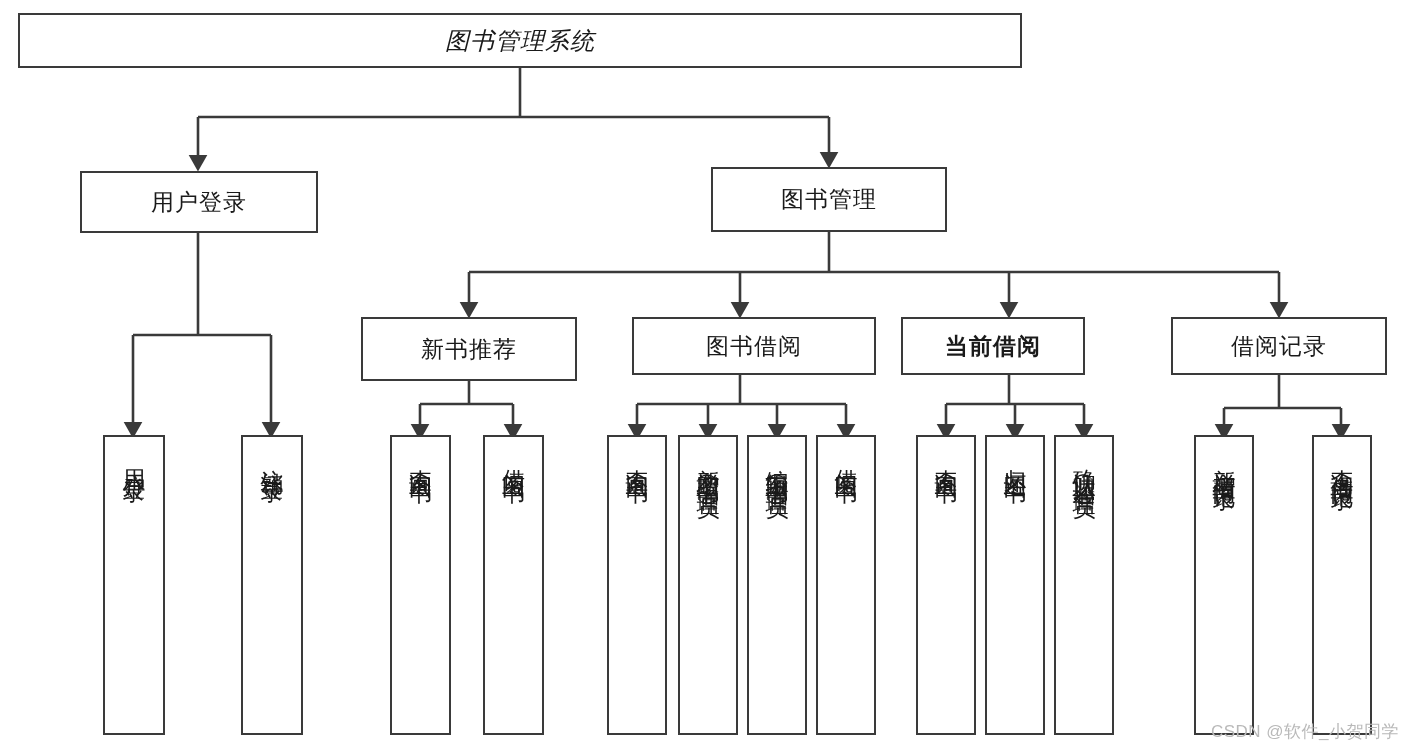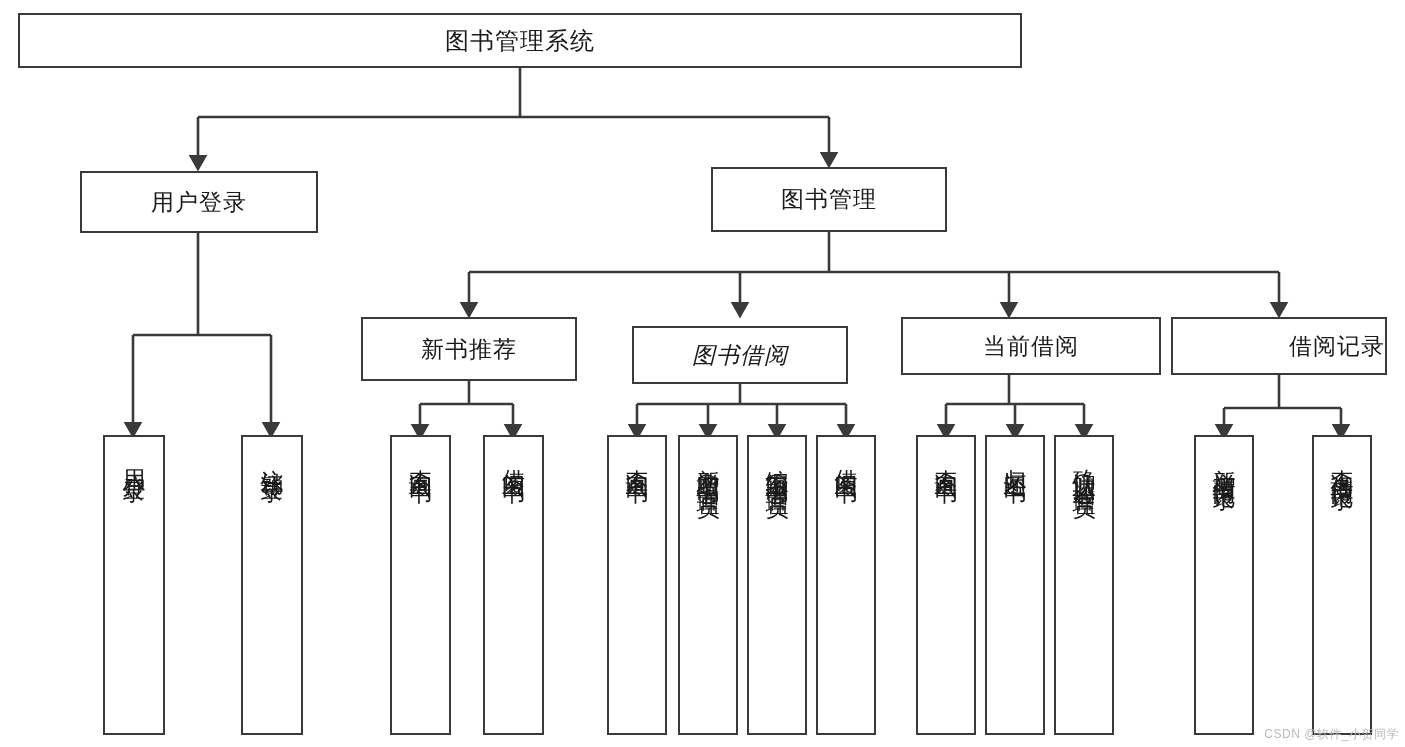--- a/index.html
+++ b/index.html
@@ -40,26 +40,26 @@
     padding-top:14px;
   }
   .vtext{
     writing-mode:vertical-rl;
     text-orientation:upright;
     line-height:1.08;
     letter-spacing:4px;
     white-space:nowrap;
     text-align:center;
   }
-  .node.root{font-size:24px;}
+  .node.root{font-size:24px;font-style:italic;}
   .watermark{
     position:absolute;
     right:6px;
     bottom:4px;
-    font-size:12px;
+    font-size:17px;
     color:#b9b9b9;
     letter-spacing:0.5px;
     white-space:nowrap;
     text-align:center;
   }
 </style>
 </head>
 <body>
 
 <div id="canvas">
@@ -121,27 +121,27 @@
   <div class="node h-label" style="left:80px;top:171px;width:238px;height:62px;">
     <span>用户登录</span>
   </div>
   <div class="node h-label" style="left:711px;top:167px;width:236px;height:65px;text-align:center;">
     <span>图书管理</span>
   </div>
 
   <div class="node h-label" style="left:361px;top:317px;width:216px;height:64px;">
     <span>新书推荐</span>
   </div>
-  <div class="node h-label" style="left:632px;top:326px;width:216px;height:58px;font-style:italic;">
+  <div class="node h-label" style="left:632px;top:317px;width:244px;height:58px;">
     <span>图书借阅</span>
   </div>
-  <div class="node h-label" style="left:901px;top:317px;width:260px;height:58px;">
+  <div class="node h-label" style="left:901px;top:317px;width:184px;height:58px;font-weight:bold;">
     <span>当前借阅</span>
   </div>
-  <div class="node h-label" style="left:1171px;top:317px;width:216px;height:58px;justify-content:flex-end;">
+  <div class="node h-label" style="left:1171px;top:317px;width:216px;height:58px;">
     <span>借阅记录</span>
   </div>
 
   <div class="node v-label" style="left:103px;top:435px;width:62px;height:300px;">
     <span class="vtext">用户登录</span>
   </div>
   <div class="node v-label" style="left:241px;top:435px;width:62px;height:300px;">
     <span class="vtext">注销登录</span>
   </div>
 

